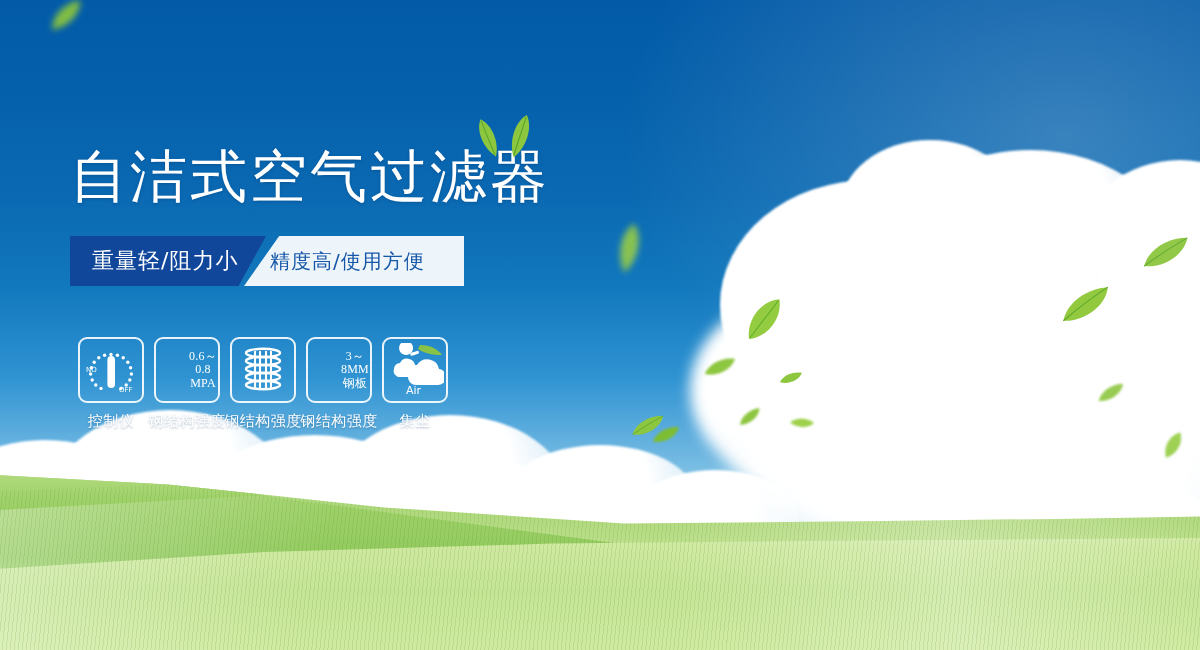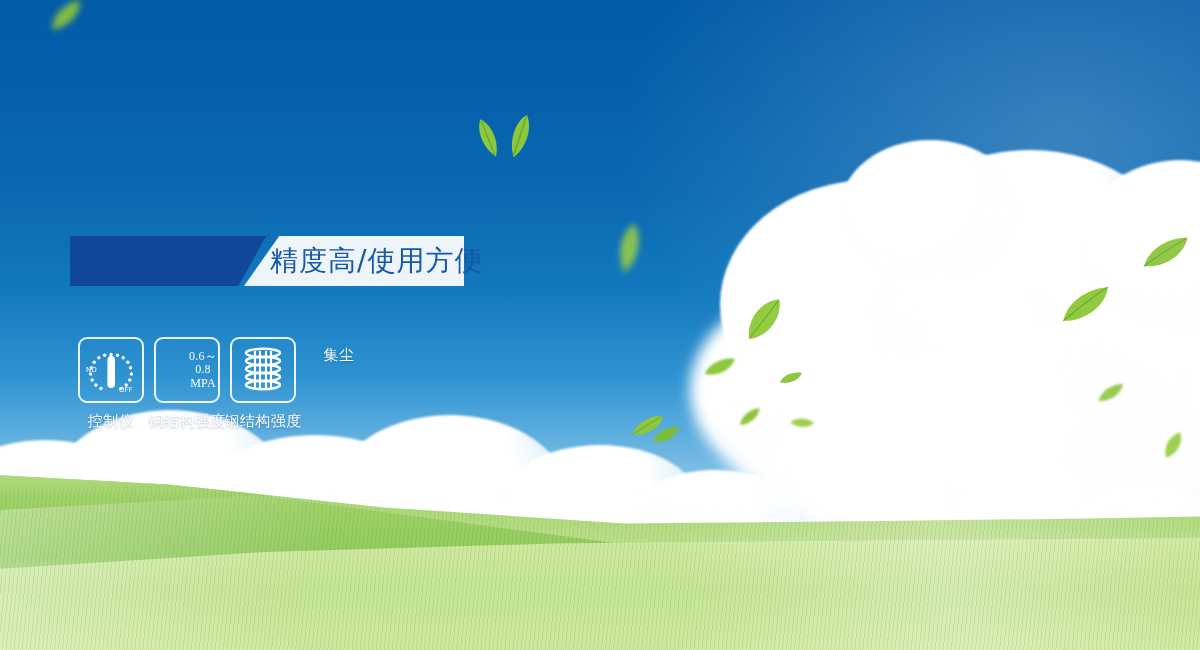--- a/index.html
+++ b/index.html
@@ -125,21 +125,21 @@
   .sub-left-text{
     position:absolute; left:22px; top:0; height:50px;
     display:flex; align-items:center;
     font-size:22px; color:#ffffff; letter-spacing:1px;
     font-family:"DejaVu Sans","Liberation Sans",sans-serif;
     white-space:nowrap;
   }
   .sub-right-text{
     position:absolute; left:200px; top:0; height:50px;
     display:flex; align-items:center;
-    font-size:28px; color:#1657a8; letter-spacing:1px;
+    font-size:20px; color:#1657a8; letter-spacing:1px;
     font-family:"DejaVu Sans","Liberation Sans",sans-serif;
     white-space:nowrap;
   }
 
   
   #features{
     position:absolute; left:78px; top:337px;
     display:flex; gap:10px;
   }
   .feature{ width:66px; display:flex; flex-direction:column; align-items:center; }
@@ -290,37 +290,39 @@
         <path d="M30 2 C58 28 56 74 31 98 C6 74 2 28 30 2 Z" fill="#93cc41"></path>
       </svg>
   </div>
 
   <div class="leaf" style="left:651px; top:425px; width:30px; height:20px; transform:rotate(-14deg); filter:blur(1px);">
     <svg viewBox="0 0 100 46">
         <path d="M2 34 C20 6 62 -4 98 8 C84 36 38 50 2 34 Z" fill="#7dbd34"></path>
       </svg>
   </div>
 
+  <div id="title">自洁式空气过滤器</div>
 
   <div class="leaf" style="left:477px; top:117px; width:22px; height:42px; transform:rotate(-22deg); z-index:5;">
     <svg viewBox="0 0 46 100">
         <path d="M23 2 C45 26 43 72 24 98 C5 72 1 26 23 2 Z" fill="#8dc63f"></path>
         <path d="M23 6 L23 94" stroke="#5aa72b" stroke-width="2.5" fill="none"></path>
       </svg>
   </div>
   <div class="leaf" style="left:509px; top:113px; width:22px; height:46px; transform:rotate(18deg); z-index:5;">
     <svg viewBox="0 0 46 100">
         <path d="M23 2 C45 26 43 72 24 98 C5 72 1 26 23 2 Z" fill="#8dc63f"></path>
         <path d="M23 6 L23 94" stroke="#5aa72b" stroke-width="2.5" fill="none"></path>
       </svg>
   </div>
 
   <div id="subtitle-bar">
     <div class="sub-left"></div>
     <div class="sub-right"></div>
+    <div class="sub-left-text">重量轻/阻力小</div>
     <div class="sub-right-text">精度高/使用方便</div>
   </div>
 
   <div id="features">
 
     <div class="feature">
       <div class="feature-box">
         <svg width="58" height="52" viewBox="0 0 58 52">
           <g fill="#ffffff">
             <circle cx="29" cy="10.5" r="1.7"></circle>
@@ -371,22 +373,46 @@
             <ellipse cx="24" cy="17" rx="17" ry="4.2"></ellipse>
             <ellipse cx="24" cy="25" rx="17" ry="4.2"></ellipse>
             <ellipse cx="24" cy="33" rx="17" ry="4.2"></ellipse>
             <ellipse cx="24" cy="41" rx="17" ry="4.2"></ellipse>
           </g>
         </svg>
       </div>
       <div class="feature-label">钢结构强度</div>
     </div>
 
-
     <div class="feature">
+      <div class="feature-box">
+        <div class="valtext">3～8MM
+钢板</div>
+      </div>
+      <div class="feature-label">钢结构强度</div>
+    </div>
+
+    <div class="feature">
+      <div class="feature-box">
+        <svg width="58" height="54" viewBox="0 0 58 54">
+
+          <path d="M34 2 C44 2 52 6 56 12 C46 12 38 10 32 6 Z" fill="#8dc63f" opacity=".95"></path>
+
+          <g fill="#ffffff">
+            <path d="M20 12 a7 7 0 1 1 .1 0 Z" opacity="1"></path>
+            <rect x="24" y="9" width="9" height="3" rx="1.5" transform="rotate(-18 28 10)"></rect>
+            <rect x="18" y="2" width="3" height="7" rx="1.5"></rect>
+          </g>
+
+          <path d="M8 26 a6 6 0 0 1 6-6 a8 8 0 0 1 15 2 a6 6 0 0 1 -1 12 H14 a6 6 0 0 1 -6 -8 Z" fill="#ffffff"></path>
+
+          <path d="M22 34 a9 9 0 0 1 9-12 a12 12 0 0 1 22 4 a8 8 0 0 1 -2 16 H30 a8 8 0 0 1 -8 -8 Z" fill="#ffffff"></path>
+          <text x="20" y="51" fill="#ffffff" font-size="11" font-family="DejaVu Sans, sans-serif">Air</text>
+        </svg>
+      </div>
       <div class="feature-label">集尘</div>
     </div>
 
   </div>
 
   <div class="leaf" style="left:630px; top:415px; width:36px; height:22px; transform:rotate(-16deg); z-index:6;">
     <svg viewBox="0 0 100 46">
         <path d="M2 34 C20 6 62 -4 98 8 C84 36 38 50 2 34 Z" fill="#8dc63f"></path>
         <path d="M2 34 C32 24 68 14 98 8" stroke="#5aa72b" stroke-width="2" fill="none"></path>
       </svg>

